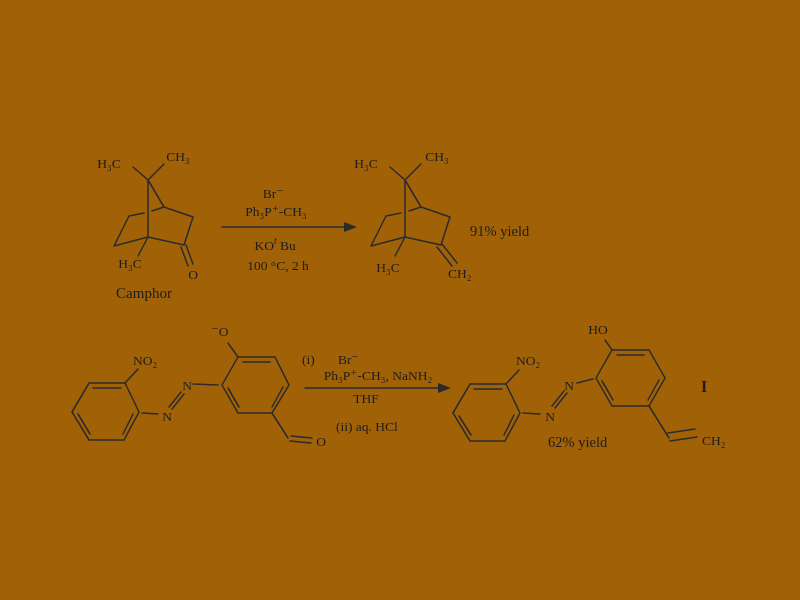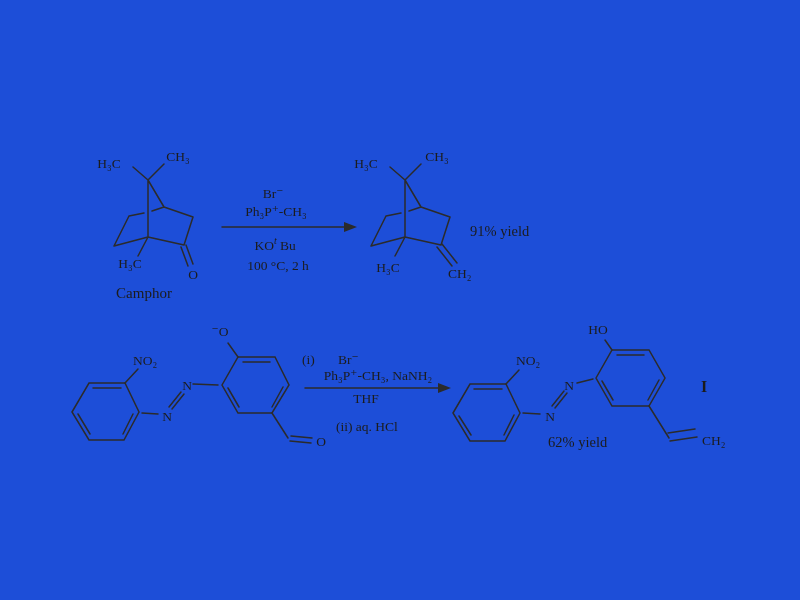--- a/index.html
+++ b/index.html
@@ -1,19 +1,19 @@
 <!DOCTYPE html>
 <html><head>
 <meta charset="utf-8">
 <style>
   html, body { margin: 0; padding: 0; background: #ffffff; }
   #page {
     position: relative;
     width: 800px; height: 600px;
-    background: #1d4ed8;
+    background: #a16207;
     font-family: "Liberation Serif", "DejaVu Serif", serif;
   }
   svg { position: absolute; left: 0; top: 0; }
   .bond { stroke: #2b2b2b; stroke-width: 1.5; fill: none; stroke-linecap: round; }
   .head { fill: #2b2b2b; stroke: none; }
   text  { fill: #1c1c1c; font-family: "Liberation Serif", "DejaVu Serif", serif;
           font-size: 13.5px; }
   .mid   { text-anchor: middle; }
   .start { text-anchor: start; }
   .end   { text-anchor: end; }

